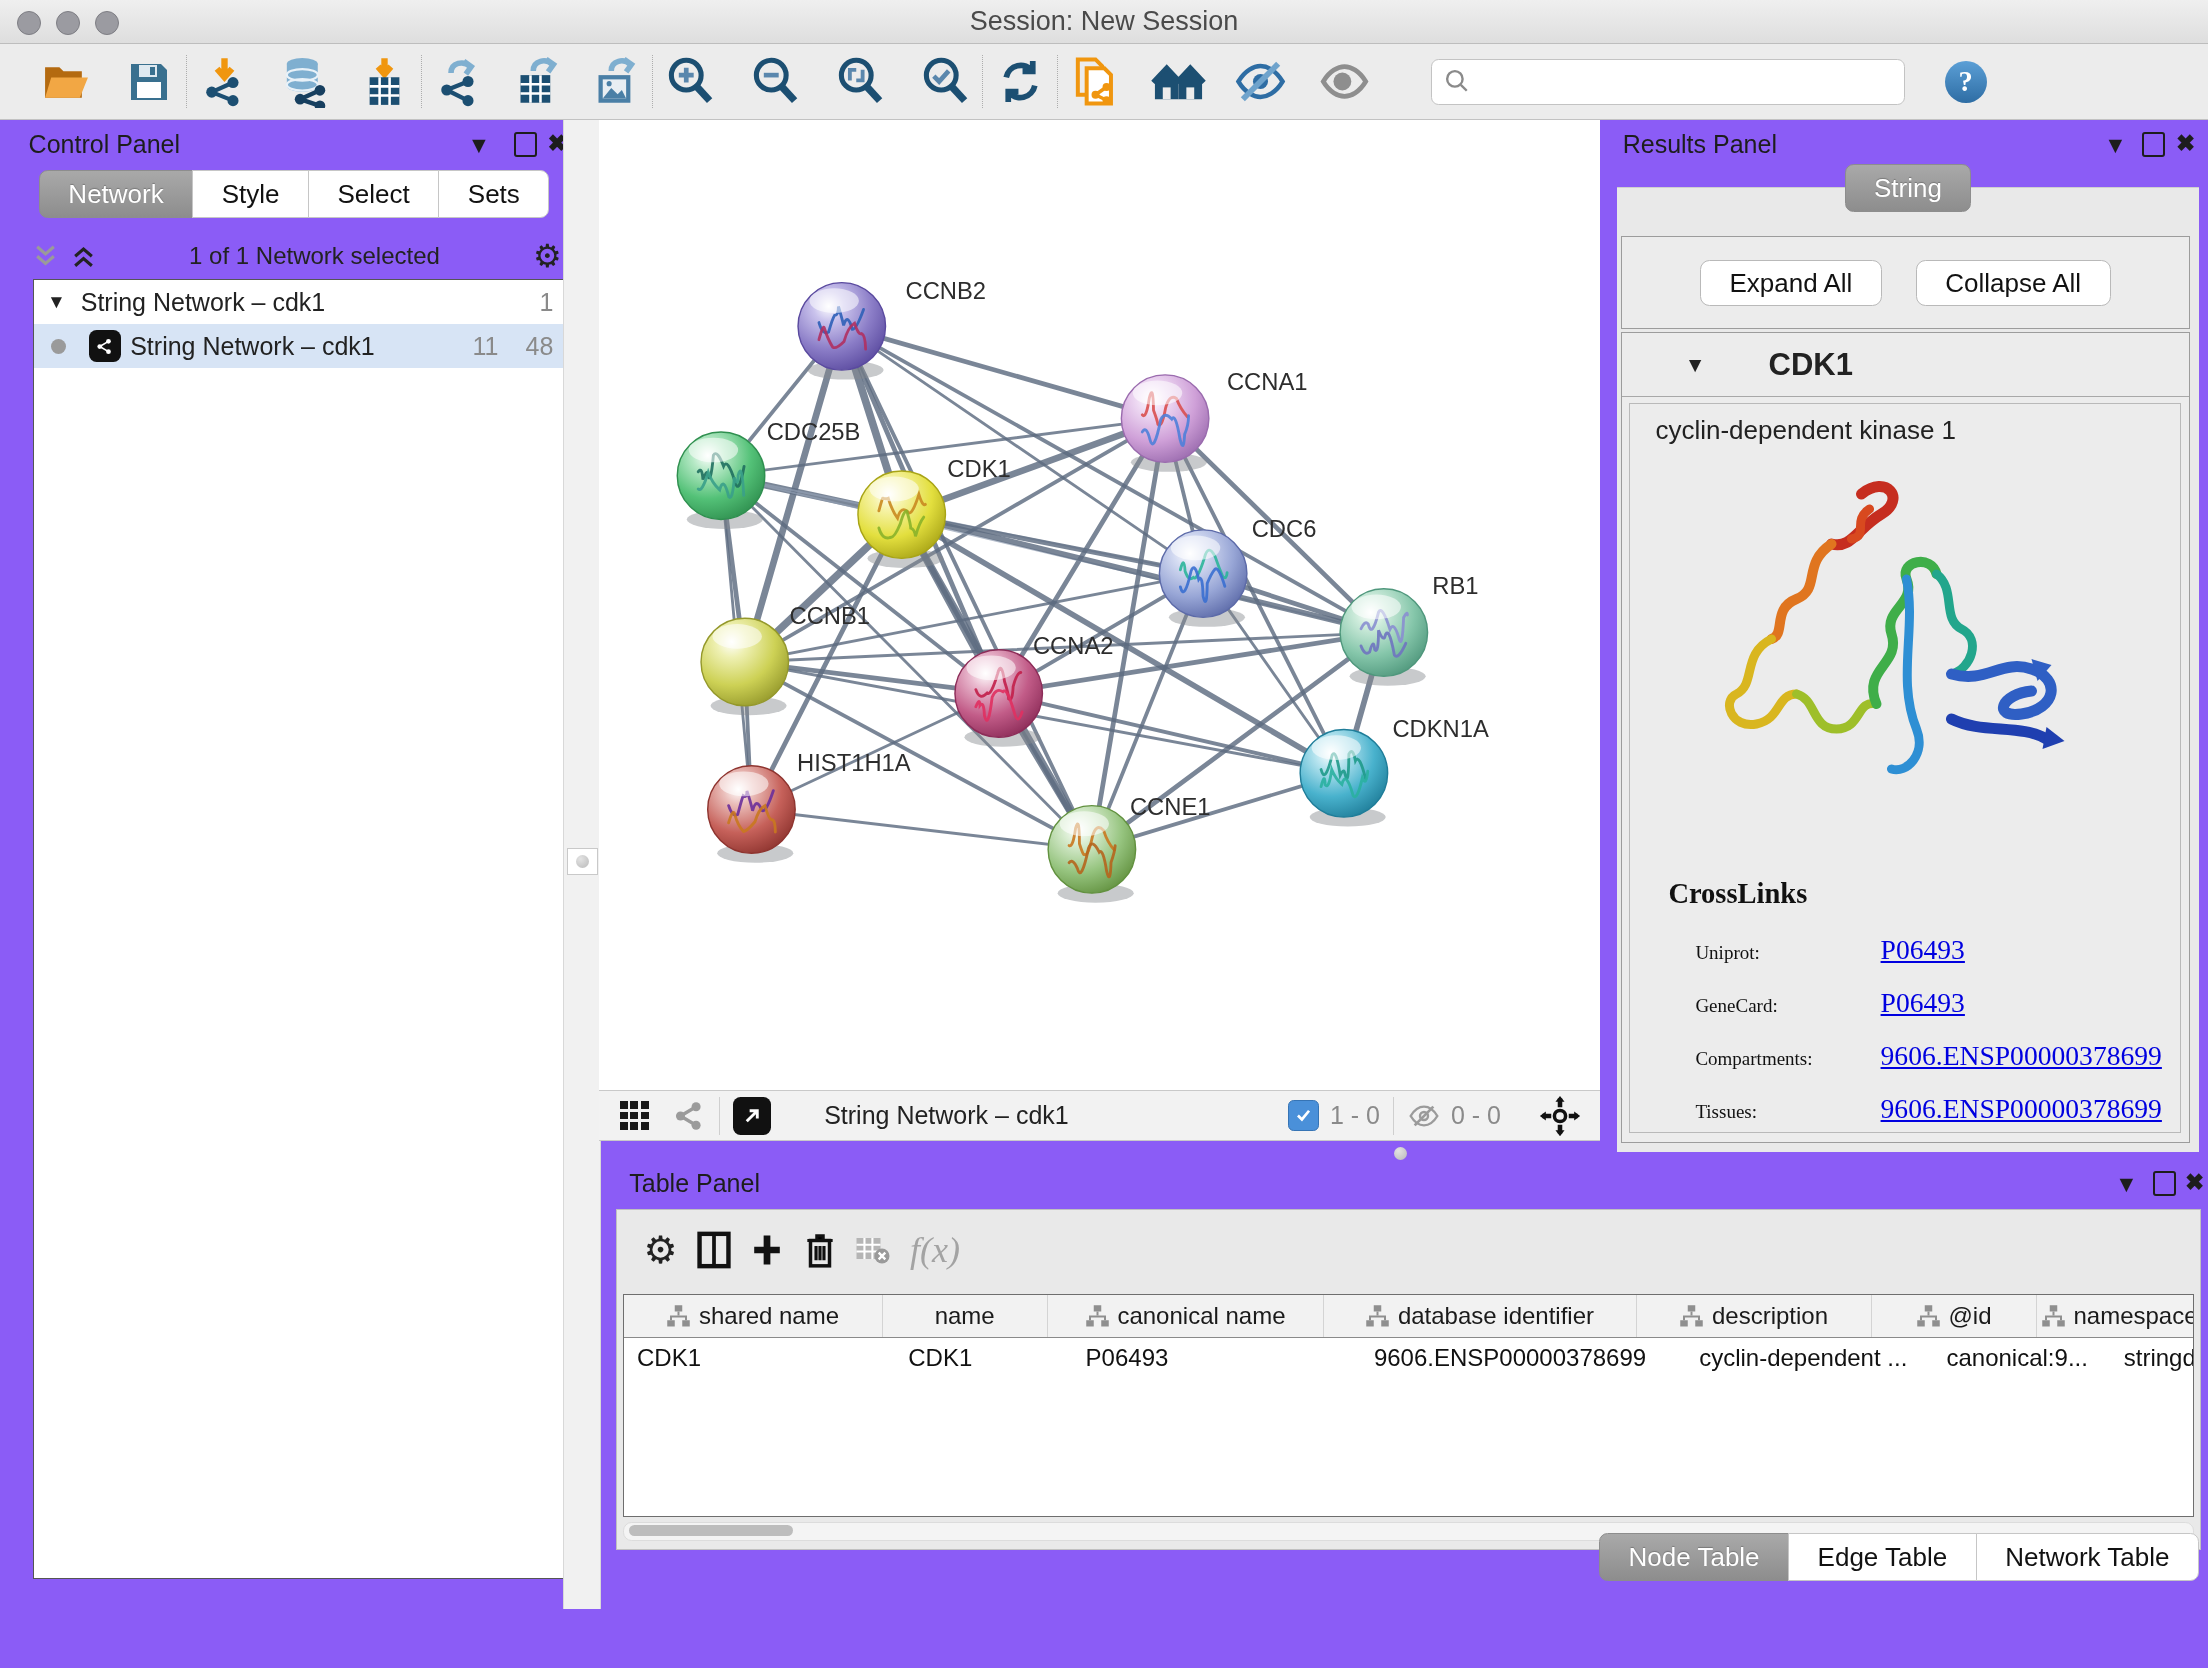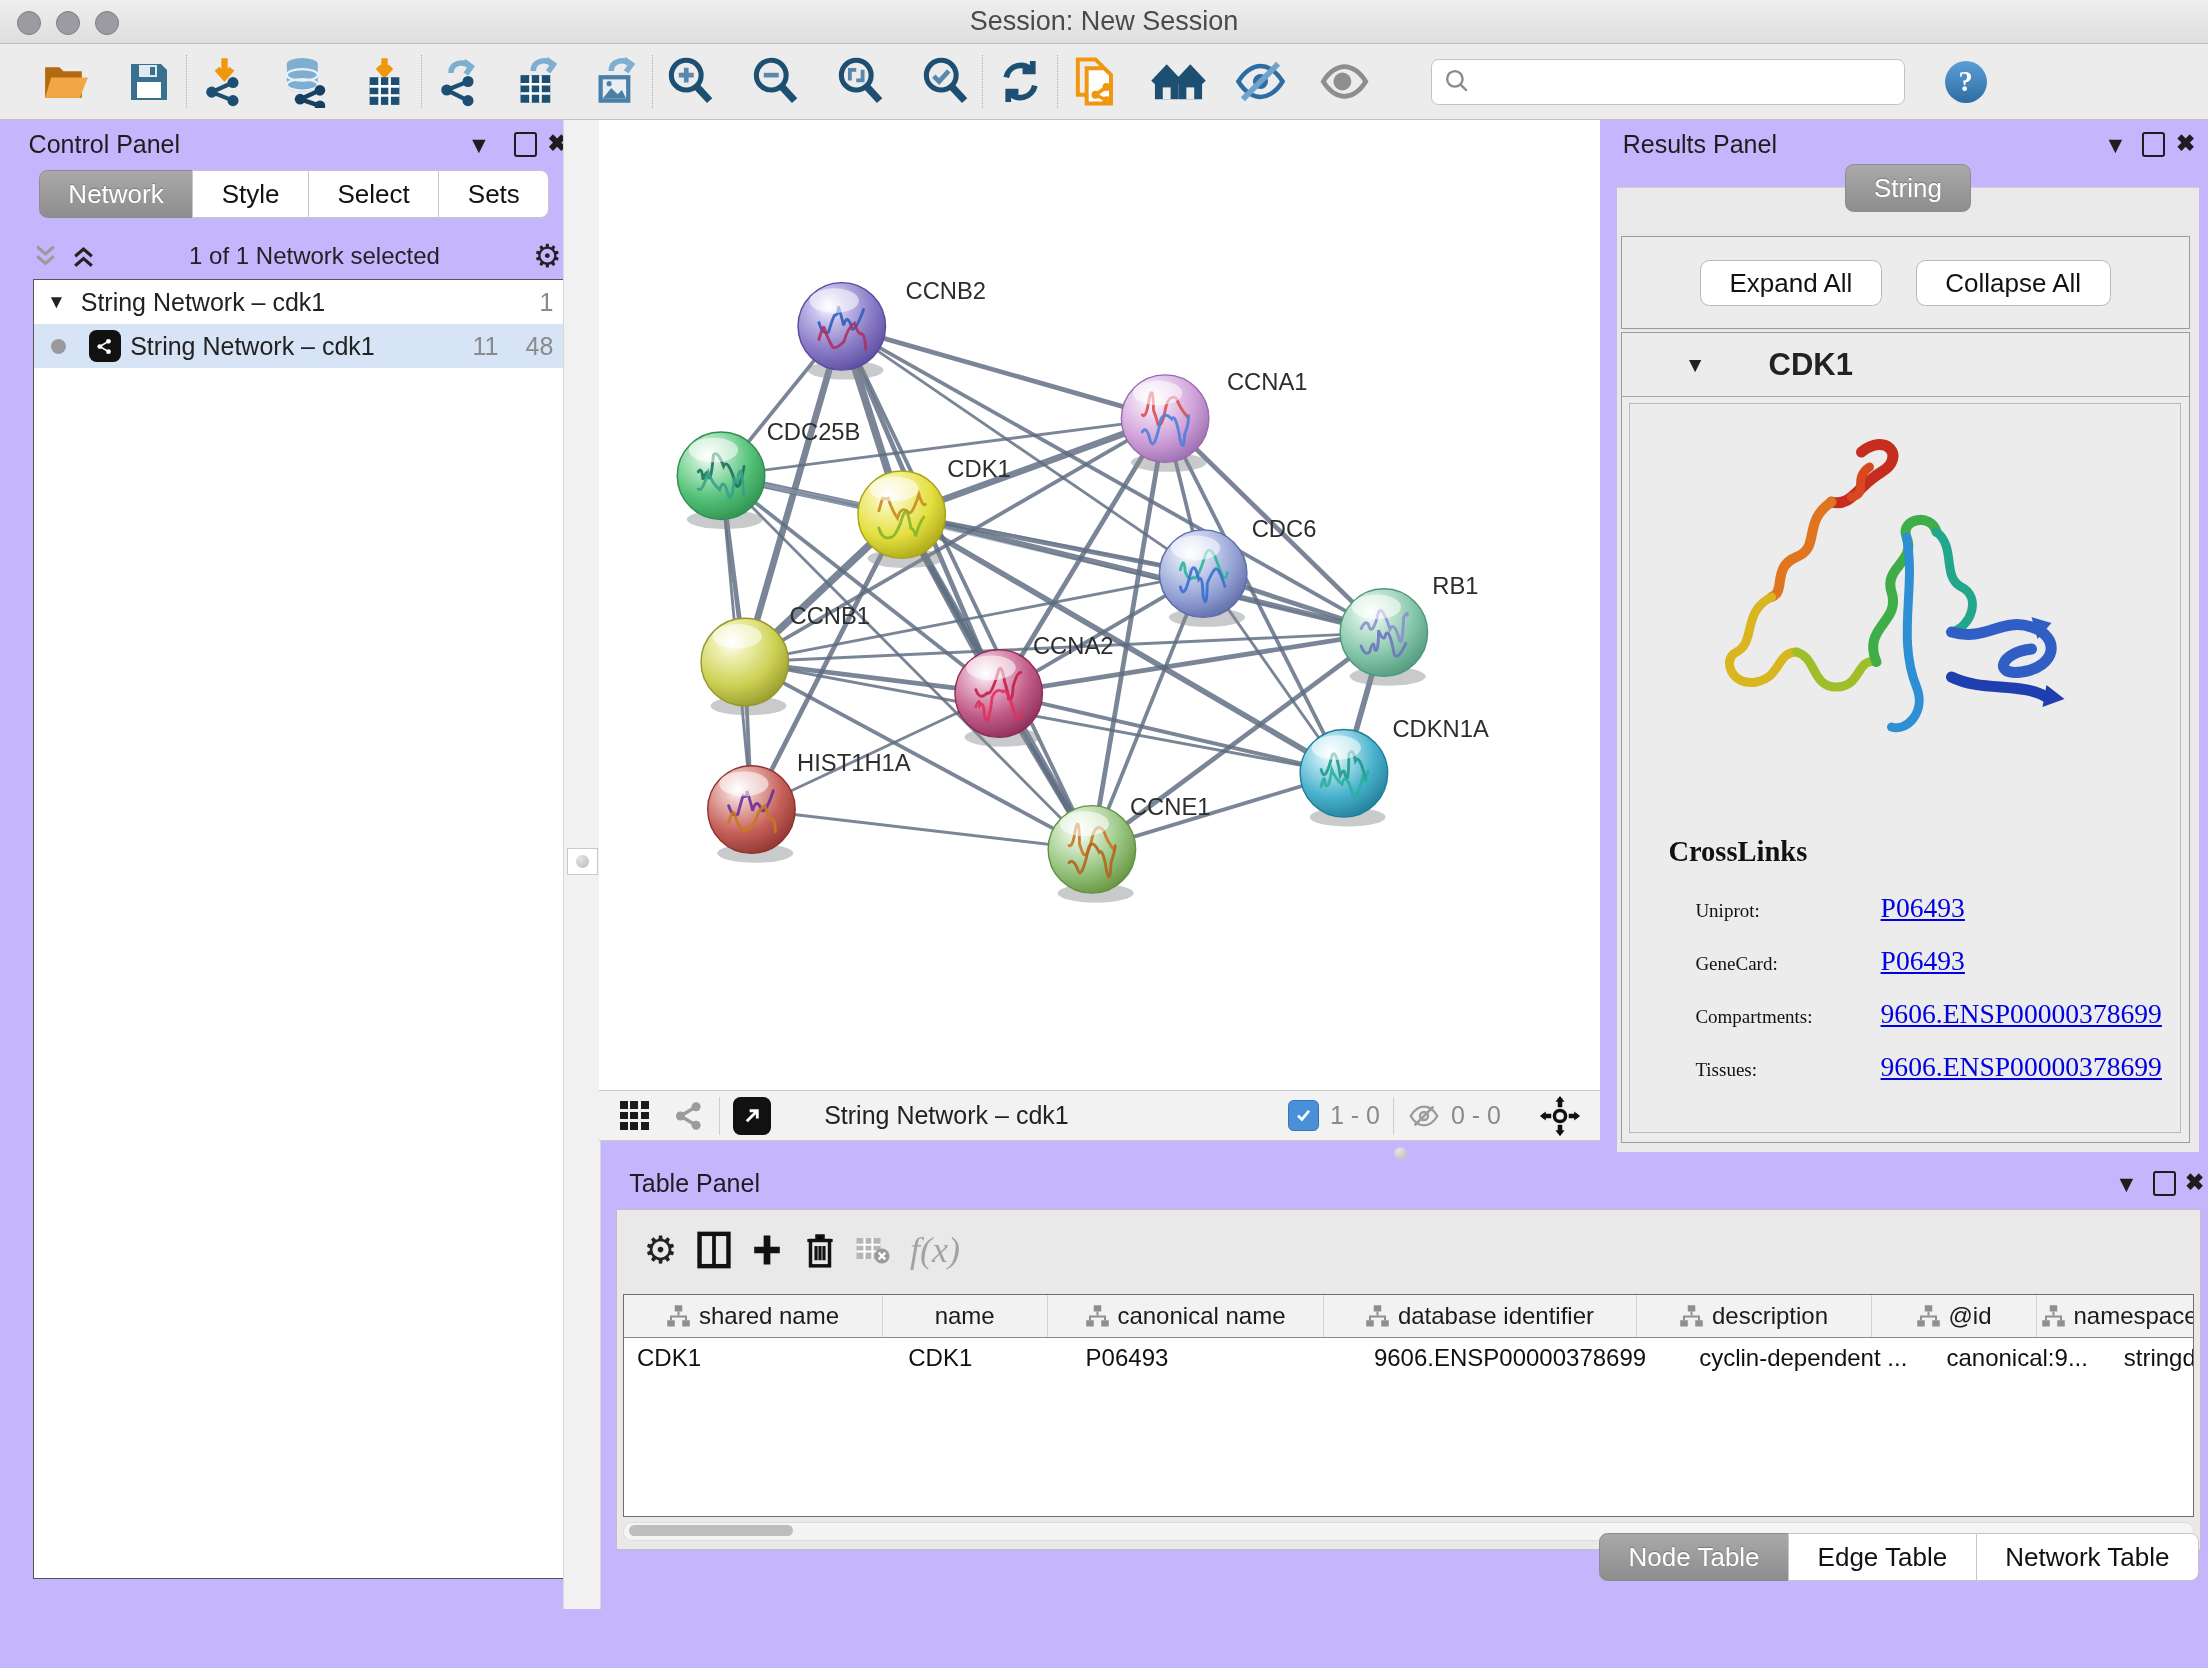--- a/index.html
+++ b/index.html
@@ -1,16 +1,16 @@
 <!DOCTYPE html>
 <html style="font-size:15px"><head>
 <meta charset="utf-8">
 <style>
   html,body{margin:0;padding:0;background:#d0d0d0;}
-  #app{position:relative;width:2208px;height:1668px;background:#c4b5fd;
+  #app{position:relative;width:2208px;height:1668px;background:#8b5cf6;
        font-family:"Liberation Sans",sans-serif;color:#222;overflow:hidden;}
   .abs{position:absolute;}
 
   
   .titlebar{left:0;top:0;width:2208px;height:43px;
     background:linear-gradient(#efefef,#dedede);border-bottom:1px solid #bdbdbd;}
   .traffic{top:11.4px;width:22px;height:22px;border-radius:50%;
     background:#9b9ba1;border:1px solid #7e7e84;}
   .win-title{left:0;top:0;width:2208px;height:43px;line-height:43px;text-align:center;
     font-size:27px;color:#4a4a4a;}
@@ -577,20 +577,21 @@
       <div class="btn">Expand All</div>
       <div class="btn">Collapse All</div>
     </div>
 
     <div class="abs rp-box" style="left:3.8px;top:208px;width:567px;height:809px">
       <div style="height:63px;border-bottom:1px solid #a8a8a8;display:flex;align-items:center">
         <span style="font-size:21px;margin-left:63px">▼</span>
         <span style="font-size:31px;font-weight:bold;margin-left:63px">CDK1</span>
       </div>
       <div style="position:absolute;left:7.6px;top:70px;right:7.6px;bottom:9.5px;border:1px solid #b9b9b9;overflow:hidden">
+        <div style="font-size:26px;margin:11.4px 0 0 25px">cyclin-dependent kinase 1</div>
 
         <svg width="409" height="380" viewBox="0 0 400 380" style="margin:23px auto 0 67px">
           <g fill="none" stroke-linecap="round">
             <path d="M160 25 C185 5 205 30 180 45 C155 60 150 80 130 75" stroke="#c62d1f" stroke-width="11"></path>
             <path d="M168 40 C150 52 168 66 150 70" stroke="#d8491f" stroke-width="9"></path>
             <path d="M130 75 C100 95 120 120 95 130 C70 140 85 165 70 170" stroke="#e0751f" stroke-width="10"></path>
             <path d="M70 170 C40 185 55 215 35 225 C20 232 30 260 55 255 C80 250 75 225 95 225" stroke="#d9b61f" stroke-width="9"></path>
             <path d="M95 225 C115 230 110 260 135 260 C160 260 155 230 175 235" stroke="#9ebf2a" stroke-width="9"></path>
             <path d="M175 235 C160 200 200 195 190 165 C182 140 215 135 205 110 C198 92 230 85 235 105" stroke="#3fae49" stroke-width="10"></path>
             <path d="M205 110 C215 160 195 210 215 260 C225 285 205 305 190 300" stroke="#2e8fd4" stroke-width="9"></path>

